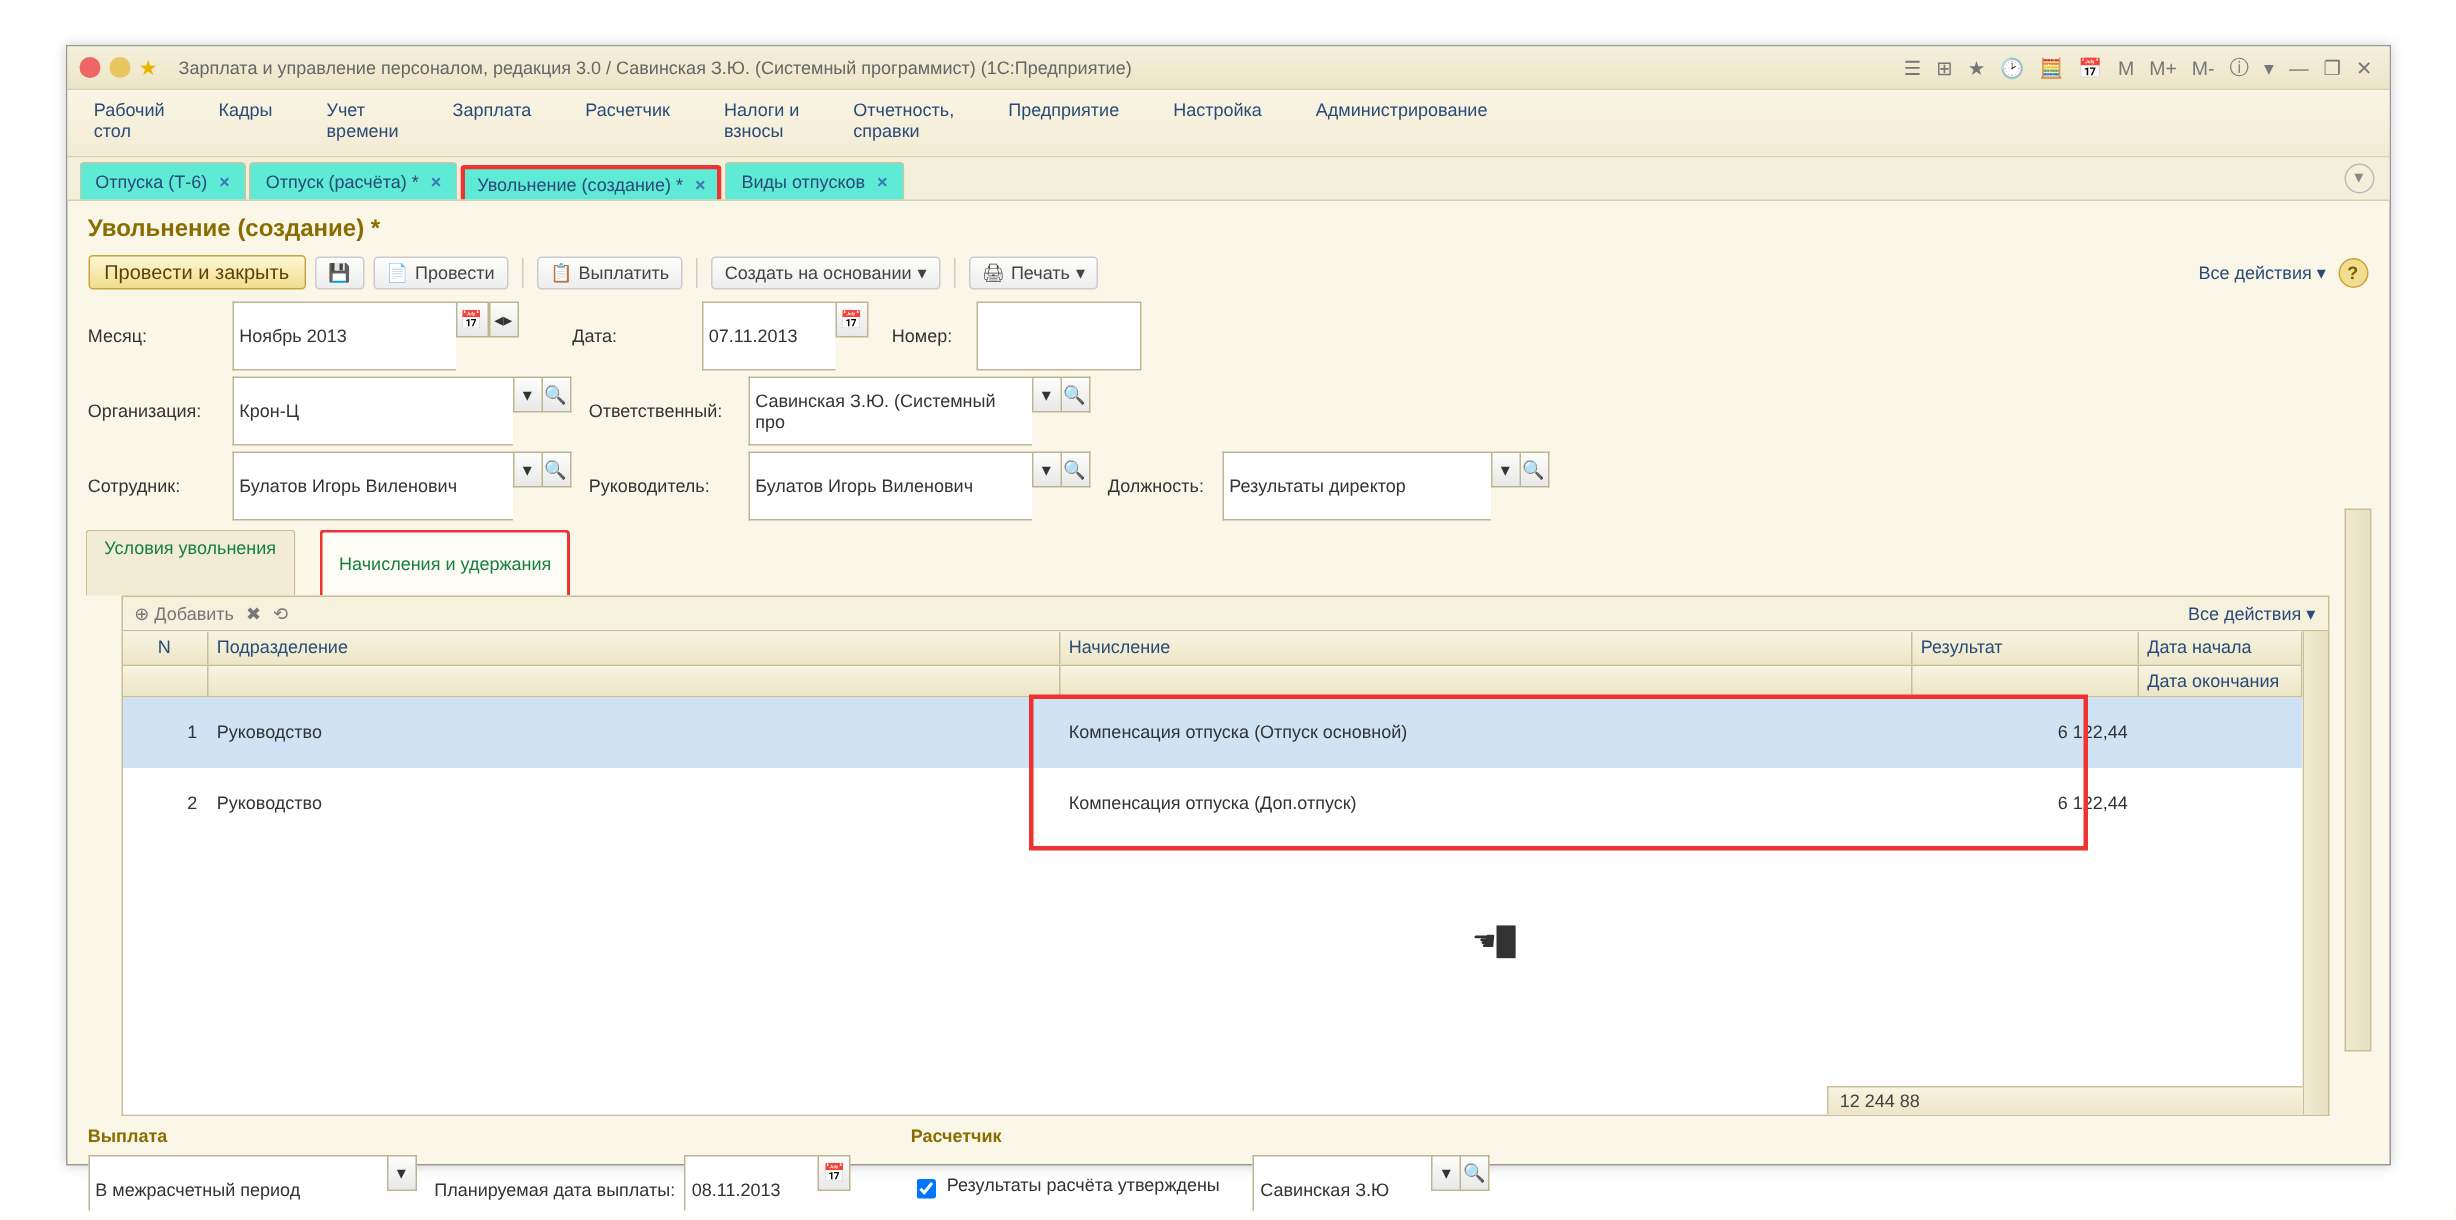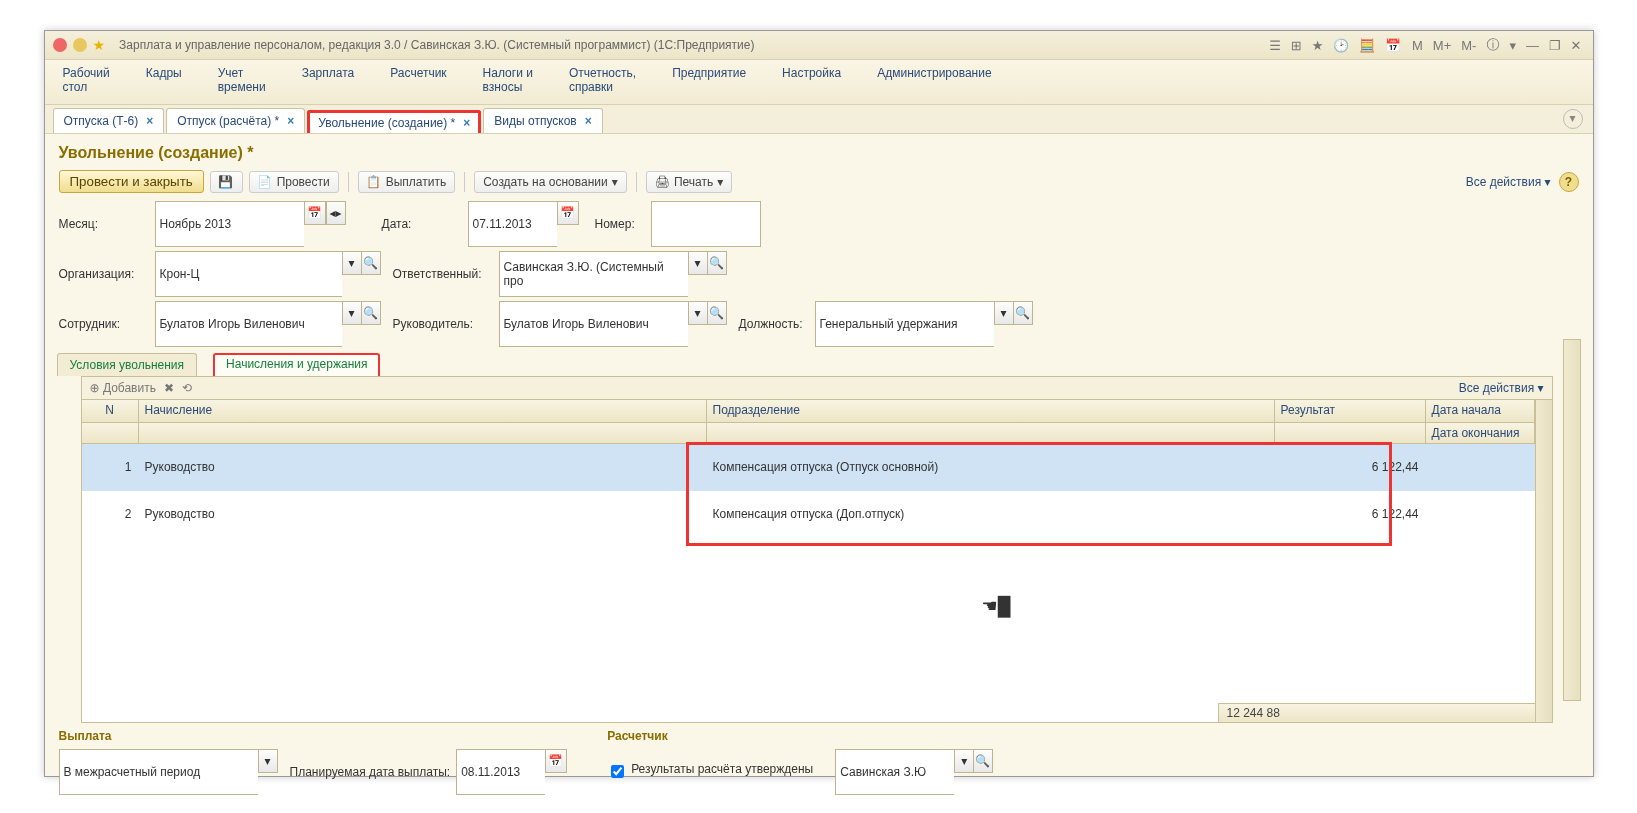--- a/index.html
+++ b/index.html
@@ -8,21 +8,21 @@
 .tb-btn{width:14px;height:14px;border-radius:50%;display:inline-block}
 .tb-red{background:#e66}
 .tb-yellow{background:#e8c75e}
 .tb-star{color:#e8b400;font-size:14px}
 .titlebar .title{color:#666;margin-left:8px;flex:1}
 .tb-right{display:flex;gap:4px;align-items:center}
 .tb-right span{color:#777;font-size:13px;padding:0 3px}
 .mainmenu{display:flex;background:linear-gradient(#faf5e4,#f2ecd4);border-bottom:1px solid #d8d0b0;height:44px}
 .mainmenu div{padding:6px 18px;color:#2a4a7a;white-space:pre-line;line-height:14px;cursor:pointer}
 .doctabs{display:flex;background:#f4efdb;height:28px;border-bottom:1px solid #d8d0b0;align-items:flex-end;padding-left:8px;position:relative}
-.doctab{background:#ffffff;border:1px solid #ccc4a0;border-bottom:none;padding:5px 10px;margin-right:2px;display:flex;align-items:center;gap:8px;border-radius:3px 3px 0 0;color:#2a4a7a}
+.doctab{background:#5eead4;border:1px solid #ccc4a0;border-bottom:none;padding:5px 10px;margin-right:2px;display:flex;align-items:center;gap:8px;border-radius:3px 3px 0 0;color:#2a4a7a}
 .doctab.hl{border:3px solid #e33;border-bottom:none;padding:3px 8px}
 .doctab .x{color:#3a7ab5;cursor:pointer;font-weight:bold}
 .doctabs .expand{position:absolute;right:10px;top:4px;width:18px;height:18px;border:1px solid #bbb;border-radius:50%;text-align:center;line-height:16px;color:#888}
 .page-title{color:#8a6d00;font-size:16px;font-weight:bold;padding:10px 14px 6px}
 .toolbar{display:flex;align-items:center;gap:6px;padding:2px 14px 8px;position:relative}
 .btn{background:linear-gradient(#fff7d6,#f0dd8e);border:1px solid #caa53a;border-radius:3px;padding:3px 10px;font-weight:normal;color:#5a4500;cursor:pointer}
 .tbtn{background:linear-gradient(#fdfdfb,#eee);border:1px solid #ccc;border-radius:3px;padding:3px 8px;color:#444;cursor:pointer;display:flex;align-items:center;gap:4px}
 .sep{width:1px;height:20px;background:#ccc;margin:0 3px}
 .toolbar .right{position:absolute;right:14px;display:flex;align-items:center;gap:8px}
 .help{width:18px;height:18px;border-radius:50%;background:#f0dd8e;border:1px solid #caa53a;text-align:center;line-height:18px;color:#7a5c00;font-weight:bold}
@@ -30,21 +30,21 @@
 .frow{display:flex;align-items:center;margin-bottom:4px;gap:6px}
 .lbl{color:#333;min-width:90px}
 .input{background:#fff;border:1px solid #bdb58f;height:20px;padding:12px 4px;display:flex;align-items:center}
 .combo{display:flex}
 .combo .input{border-right:none}
 .combo .dd{width:18px;height:22px;background:linear-gradient(#fdfdfb,#e8e8e8);border:1px solid #bdb58f;display:flex;align-items:center;justify-content:center;cursor:pointer}
 .combo .dd.cal{width:20px}
 .combo .srch{width:18px;height:22px;background:linear-gradient(#fdfdfb,#e8e8e8);border:1px solid #bdb58f;border-left:none;display:flex;align-items:center;justify-content:center;cursor:pointer}
 .innertabs{display:flex;margin:6px 12px 0;position:relative}
 .itab{background:#f2ecd4;border:1px solid #c8bf98;border-bottom:none;padding:4px 12px;color:#15803d;border-radius:3px 3px 0 0;margin-right:16px;cursor:pointer}
-.itab.active.hl{border:2px solid #e33;border-bottom:none;padding:2px 11px;background:#fdfcf5}
+.itab.active.hl{border:2px solid #e33;border-bottom:none;padding:14px 11px;background:#fdfcf5}
 .gridtoolbar{margin:0 40px 0 36px;height:22px;border:1px solid #c8bf98;border-top:1px solid #c8bf98;background:#f6f1dd;display:flex;align-items:center;gap:8px;padding:0 8px;color:#777;position:relative}
 .gridtoolbar .right{position:absolute;right:8px;color:#2a4a7a}
 .gridwrap{margin:0 40px 0 36px;border:1px solid #c8bf98;border-top:none;height:322px;display:flex;position:relative}
 .grid{flex:1;background:#fff;overflow:hidden;position:relative}
 .vscroll{width:16px;background:linear-gradient(90deg,#f0ead0,#e6dfc0);border-left:1px solid #c8bf98}
 .ghead{display:flex;background:linear-gradient(#f8f4e2,#ede5c6);height:22px;border-bottom:1px solid #c8bf98}
 .ghead2{display:flex;background:linear-gradient(#f8f4e2,#ede5c6);height:20px;border-bottom:1px solid #c8bf98}
 .gh{border-right:1px solid #c8bf98;padding:3px 6px;color:#2a4a7a}
 .c-n{width:44px;text-align:center}
 .c-dep{width:555px}
@@ -200,21 +200,21 @@
         <div class="srch">🔍</div>
       </div>
       <span class="lbl" style="min-width:100px;margin-left:6px">Руководитель:</span>
       <div class="combo">
         <div class="input" style="width:180px">Булатов Игорь Виленович</div>
         <div class="dd">▾</div>
         <div class="srch">🔍</div>
       </div>
       <span class="lbl" style="min-width:70px;margin-left:6px">Должность:</span>
       <div class="combo">
-        <div class="input" style="width:170px">Генеральный удержания</div>
+        <div class="input" style="width:170px">Результаты директор</div>
         <div class="dd">▾</div>
         <div class="srch">🔍</div>
       </div>
     </div>
   </div>
 
   <div class="innertabs">
     <div class="itab">Условия увольнения</div>
     <div class="itab active hl">Начисления и удержания</div>
   </div>
@@ -223,22 +223,22 @@
     <span>⊕ <span>Добавить</span></span>
     <span>✖</span>
     <span>⟲</span>
     <span class="right"><span>Все действия</span> ▾</span>
   </div>
 
   <div class="gridwrap">
     <div class="grid">
       <div class="ghead">
         <div class="gh c-n">N</div>
+        <div class="gh c-dep">Подразделение</div>
         <div class="gh c-acc">Начисление</div>
-        <div class="gh c-dep">Подразделение</div>
         <div class="gh c-res">Результат</div>
         <div class="gh c-date">Дата начала</div>
       </div>
       <div class="ghead2">
         <div class="gh c-n"></div>
           <div class="gh c-dep"></div>
           <div class="gh c-acc"></div>
           <div class="gh c-res"></div>
         <div class="gh c-date">Дата окончания</div>
       </div>

